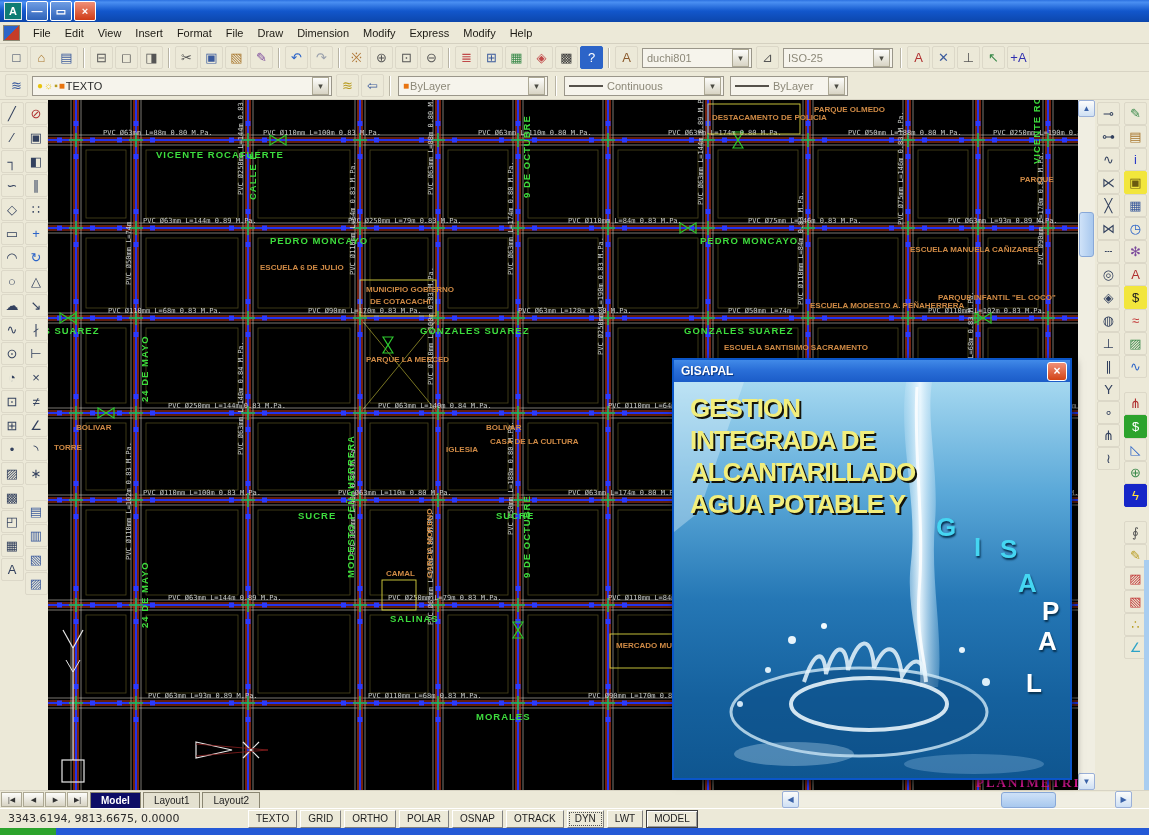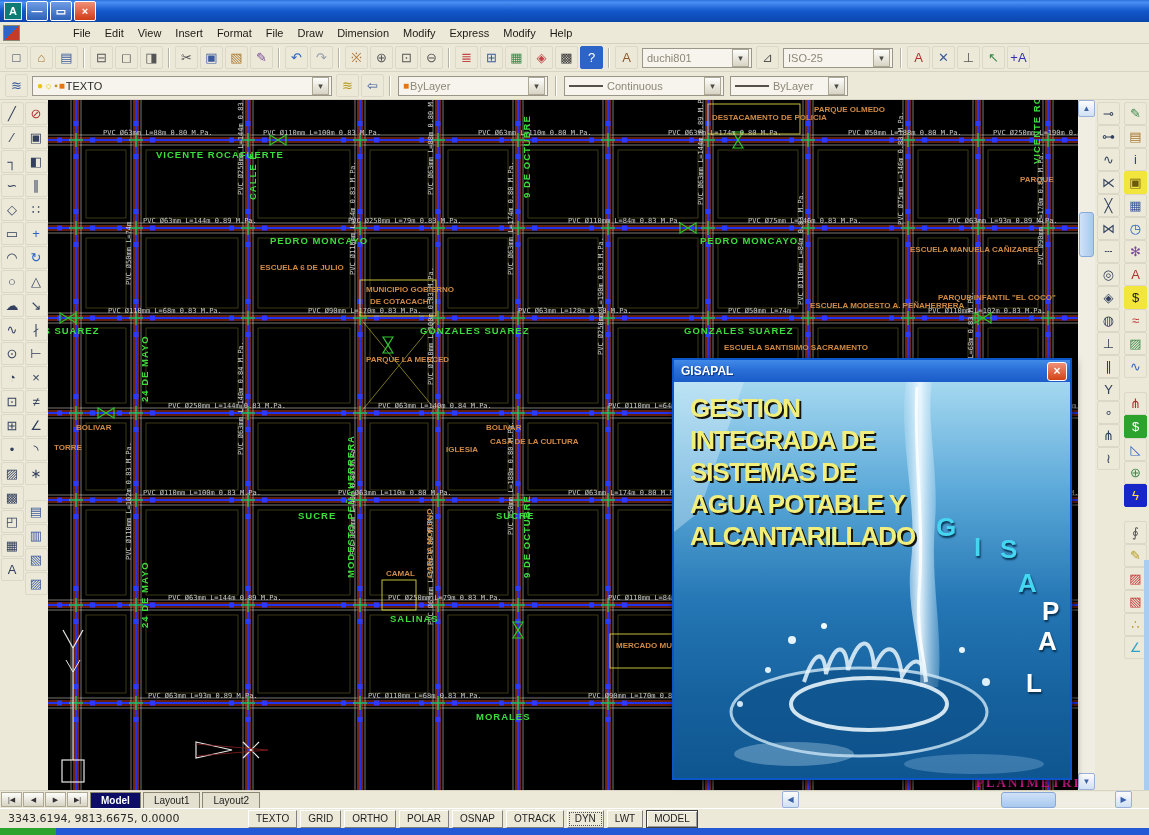--- a/index.html
+++ b/index.html
@@ -107,21 +107,21 @@
     <span class="app-icon">A</span>
     <span class="winbtns">
       <span class="wbtn">—</span>
       <span class="wbtn">▭</span>
       <span class="wbtn close">×</span>
     </span>
   </div>
 
   <div class="menubar">
     <span class="doc-icon"></span>
-    <span id="menuItems" style="display:flex;margin-left:40px;">
+    <span id="menuItems" style="display:flex;">
         <span class="menu-item">File</span>
         <span class="menu-item">Edit</span>
         <span class="menu-item">View</span>
         <span class="menu-item">Insert</span>
         <span class="menu-item">Format</span>
         <span class="menu-item">File</span>
         <span class="menu-item">Draw</span>
         <span class="menu-item">Dimension</span>
         <span class="menu-item">Modify</span>
         <span class="menu-item">Express</span>
@@ -1410,23 +1410,22 @@
         <circle cx="288" cy="268" r="3" fill="#e8f4fb"></circle>
           <circle cx="312" cy="300" r="4" fill="#dceef8"></circle>
         <circle cx="66" cy="322" r="3" fill="#cfe4f4"></circle>
           <circle cx="150" cy="244" r="3" fill="#f2fbff"></circle>
         <ellipse cx="120" cy="372" rx="60" ry="12" fill="#bcdcf0" opacity="0.35"></ellipse>
         <ellipse cx="300" cy="382" rx="70" ry="10" fill="#9cc8e8" opacity="0.3"></ellipse>
       </svg>
       <div class="dlg-heading" id="dlgHeading">
           <div>GESTION</div>
           <div>INTEGRADA DE</div>
-          <div>SISTEMAS DE</div>
+          <div>ALCANTARILLADO</div>
           <div>AGUA POTABLE Y</div>
-          <div>ALCANTARILLADO</div>
         </div>
       <div id="dlgLetters">
           <span class="acr" style="left: 262px; top: 130px; color: rgb(69, 214, 242);">G</span>
           <span class="acr" style="left: 300px; top: 150px; color: rgb(69, 214, 242);">I</span>
           <span class="acr" style="left: 326px; top: 152px; color: rgb(69, 214, 242);">S</span>
           <span class="acr" style="left: 344px; top: 186px; color: rgb(69, 214, 242);">A</span>
           <span class="acr" style="left: 368px; top: 214px; color: rgb(255, 255, 255);">P</span>
           <span class="acr" style="left: 364px; top: 244px; color: rgb(255, 255, 255);">A</span>
           <span class="acr" style="left: 352px; top: 286px; color: rgb(255, 255, 255);">L</span>
         </div>

